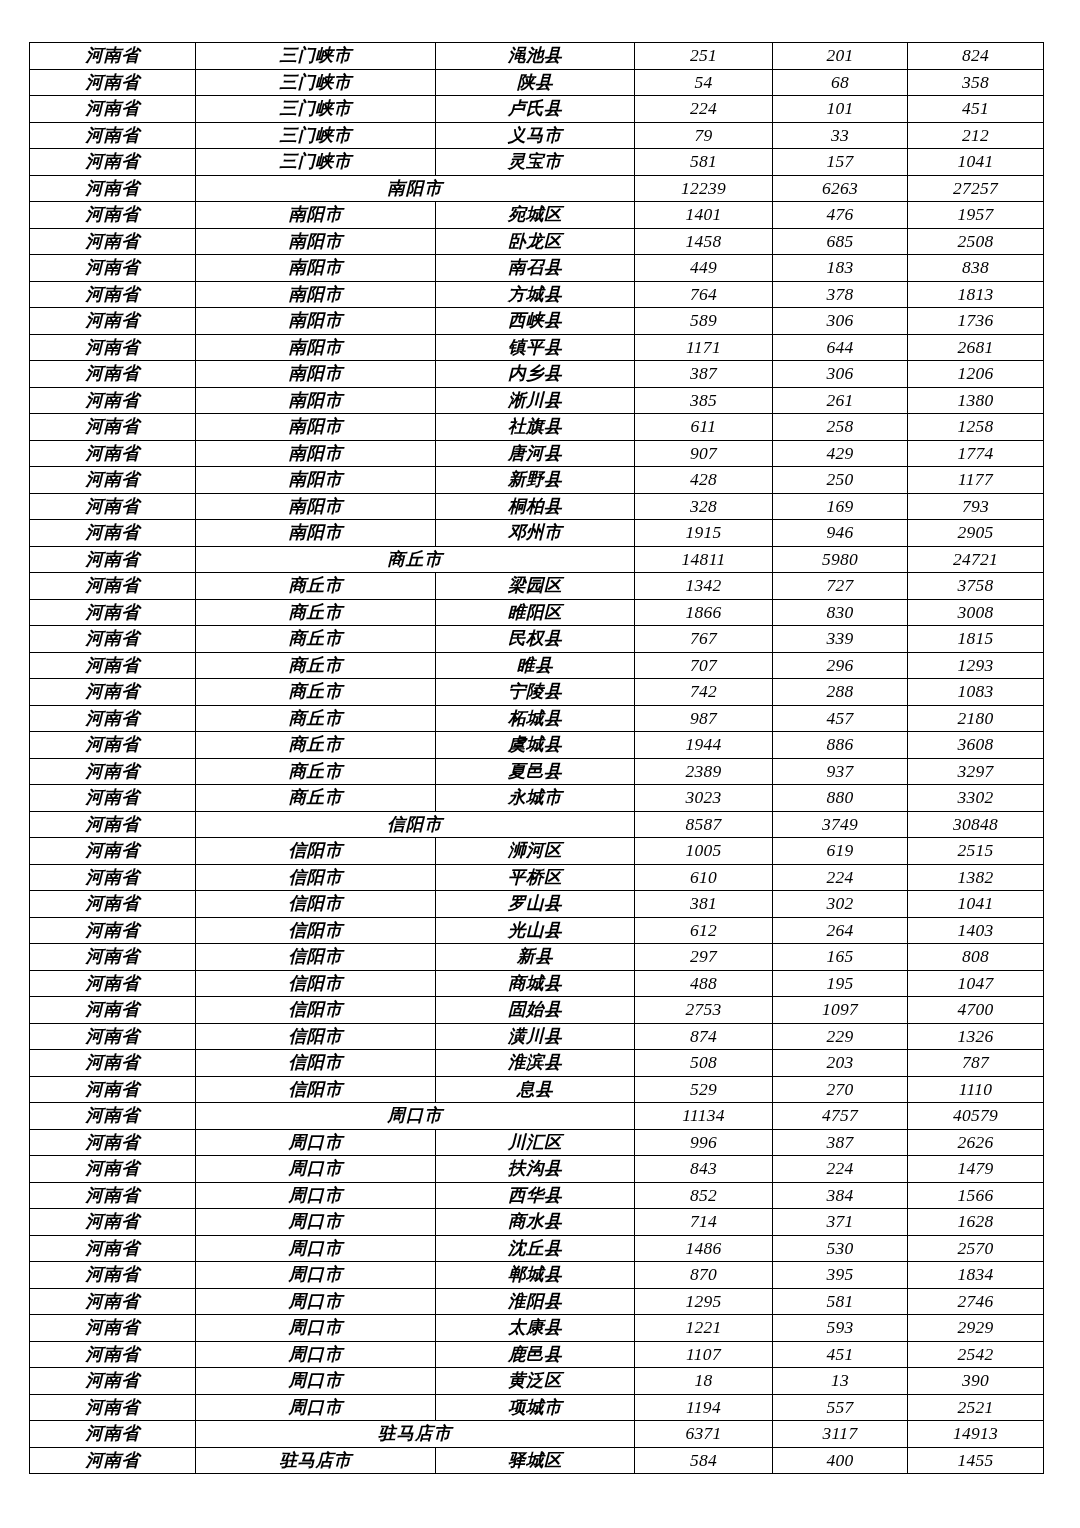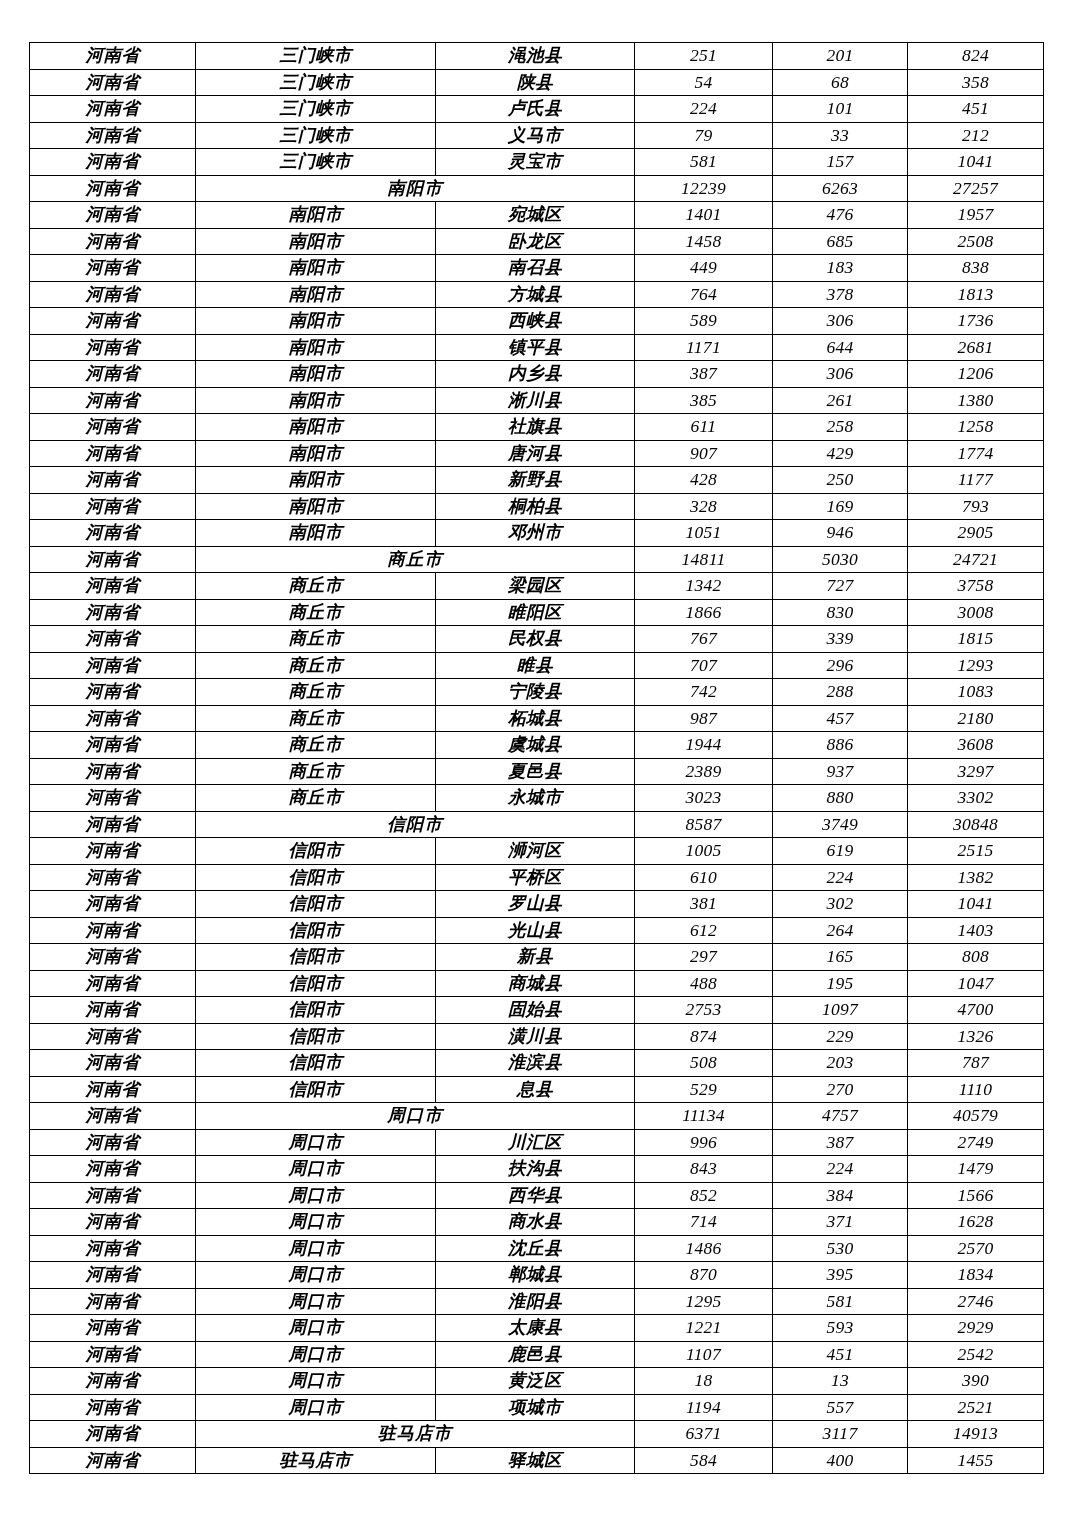--- a/index.html
+++ b/index.html
@@ -221,29 +221,29 @@
           <td class="city">南阳市</td>
           <td class="county">桐柏县</td>
           <td class="num">328</td>
           <td class="num">169</td>
           <td class="num">793</td>
         </tr>
         <tr>
           <td class="prov">河南省</td>
           <td class="city">南阳市</td>
           <td class="county">邓州市</td>
-          <td class="num">1051</td>
+          <td class="num">1915</td>
           <td class="num">946</td>
           <td class="num">2905</td>
         </tr>
         <tr>
           <td class="prov">河南省</td>
           <td class="citytotal" colspan="2">商丘市</td>
           <td class="num">14811</td>
-          <td class="num">5030</td>
+          <td class="num">5980</td>
           <td class="num">24721</td>
         </tr>
         <tr>
           <td class="prov">河南省</td>
           <td class="city">商丘市</td>
           <td class="county">梁园区</td>
           <td class="num">1342</td>
           <td class="num">727</td>
           <td class="num">3758</td>
         </tr>
@@ -404,21 +404,21 @@
           <td class="num">11134</td>
           <td class="num">4757</td>
           <td class="num">40579</td>
         </tr>
         <tr>
           <td class="prov">河南省</td>
           <td class="city">周口市</td>
           <td class="county">川汇区</td>
           <td class="num">996</td>
           <td class="num">387</td>
-          <td class="num">2749</td>
+          <td class="num">2626</td>
         </tr>
         <tr>
           <td class="prov">河南省</td>
           <td class="city">周口市</td>
           <td class="county">扶沟县</td>
           <td class="num">843</td>
           <td class="num">224</td>
           <td class="num">1479</td>
         </tr>
         <tr>

